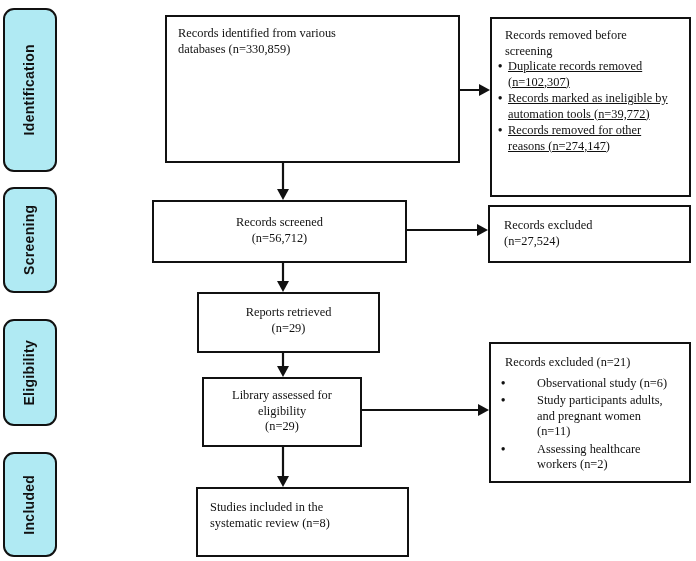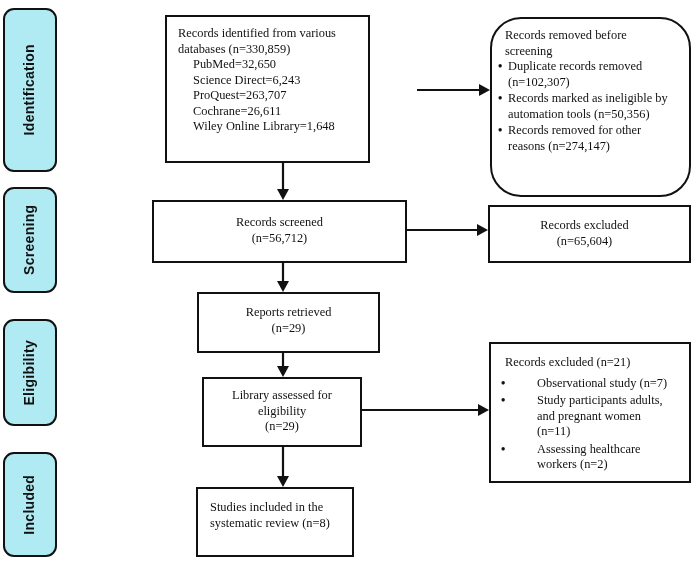--- a/index.html
+++ b/index.html
@@ -44,40 +44,40 @@
   #stage-included       { top: 452px; height: 105px; }
 
   .box {
     position: absolute;
     background: #ffffff;
     border: 2px solid var(--line,#111);
     box-sizing: border-box;
   }
   .center { text-align: center; }
 
-  #box-identified { left:165px; top:15px;  width:205px; height:148px; padding:9px 8px 0 11px; }
+  #box-identified { left:165px; top:15px;  width:295px; height:148px; padding:9px 8px 0 11px; }
   #box-identified .db-list { margin-left: 15px; }
 
-  #box-removed    { left:490px; top:17px;  width:201px; height:180px; padding:9px 14px 0 13px;border-radius:31px; }
+  #box-removed    { left:490px; top:17px;  width:201px; height:180px; padding:9px 14px 0 13px; }
   ul.bullets { list-style:none; margin:0; padding:0; }
   #box-removed ul.bullets { margin-left:-6px; }
-  #box-removed ul.bullets li { position:relative; padding-left:9px; margin-bottom:1px; }
+  #box-removed ul.bullets li { position:relative; padding-left:9px; margin-bottom:1px;text-decoration:underline; }
   #box-removed ul.bullets li::before { content:"\2022"; position:absolute; left:-1px; font-weight:bold; }
 
   #box-screened   { left:152px; top:200px; width:255px; height:63px; padding-top:13px;text-align:center; }
-  #box-excluded1  { left:488px; top:205px; width:203px; height:58px; padding:11px 24px 0 14px;text-align:center; }
+  #box-excluded1  { left:488px; top:205px; width:203px; height:58px; padding:11px 24px 0 14px; }
   #box-retrieved  { left:197px; top:292px; width:183px; height:61px; padding-top:11px; }
   #box-assessed   { left:202px; top:377px; width:160px; height:70px; padding-top:9px; }
 
   #box-excluded2  { left:489px; top:342px; width:202px; height:141px; padding:11px 4px 0 14px; }
   #box-excluded2 ul.bullets { margin-top:5px; margin-left:-4px; }
   #box-excluded2 ul.bullets li { position:relative; padding-left:36px; margin-bottom:2px; max-width:140px; }
   #box-excluded2 ul.bullets li::before { content:"\2022"; position:absolute; left:0; font-weight:bold; }
 
-  #box-included   { left:196px; top:487px; width:158px; height:70px; padding:11px 8px 0 12px; }
+  #box-included   { left:196px; top:487px; width:213px; height:70px; padding:11px 8px 0 12px; }
 </style>
 </head>
 <body>
 
 <div class="canvas">
 
   <svg class="arrows" viewBox="0 0 696 561" xmlns="http://www.w3.org/2000/svg">
     <g>
       <line x1="417" y1="90" x2="479" y2="90"></line>
       <polygon points="479,84 479,96 490,90"></polygon>
@@ -117,63 +117,56 @@
   <div class="stage" id="stage-eligibility">
     <span class="stage-label">Eligibility</span>
   </div>
   <div class="stage" id="stage-included">
     <span class="stage-label">Included</span>
   </div>
 
   <div class="box" id="box-identified">
     <div>Records identified from various</div>
     <div>databases (n=330,859)</div>
-    <div class="db-list">
-      <div>PubMed=32,650</div>
-      <div>Science Direct=6,243</div>
-      <div>ProQuest=263,707</div>
-      <div>Cochrane=26,611</div>
-      <div>Wiley Online Library=1,648</div>
-    </div>
   </div>
 
   <div class="box" id="box-removed">
     <div>Records removed before screening</div>
     <ul class="bullets">
       <li>Duplicate records removed (n=102,307)</li>
-      <li>Records marked as ineligible by automation tools (n=50,356)</li>
+      <li>Records marked as ineligible by automation tools (n=39,772)</li>
       <li>Records removed for other reasons (n=274,147)</li>
     </ul>
   </div>
 
   <div class="box center" id="box-screened">
     <div>Records screened</div>
     <div>(n=56,712)</div>
   </div>
 
   <div class="box" id="box-excluded1">
     <div>Records excluded</div>
-    <div>(n=65,604)</div>
+    <div>(n=27,524)</div>
   </div>
 
   <div class="box center" id="box-retrieved">
     <div>Reports retrieved</div>
     <div>(n=29)</div>
   </div>
 
   <div class="box center" id="box-assessed">
     <div>Library assessed for</div>
     <div>eligibility</div>
     <div>(n=29)</div>
   </div>
 
   <div class="box" id="box-excluded2">
     <div>Records excluded (n=21)</div>
     <ul class="bullets">
-      <li>Observational study (n=7)</li>
+      <li>Observational study (n=6)</li>
       <li>Study participants adults, and pregnant women (n=11)</li>
       <li>Assessing healthcare workers (n=2)</li>
     </ul>
   </div>
 
   <div class="box" id="box-included">
     <div>Studies included in the</div>
     <div>systematic review (n=8)</div>
   </div>
 

